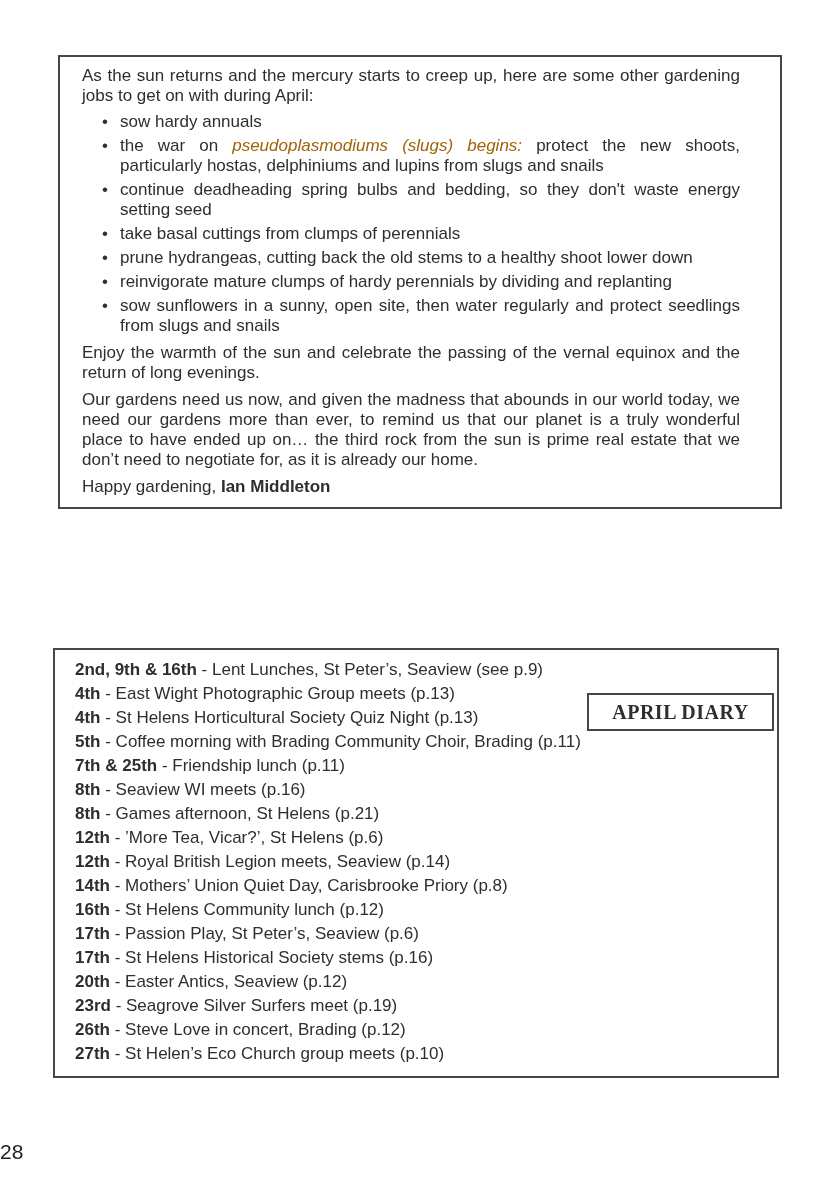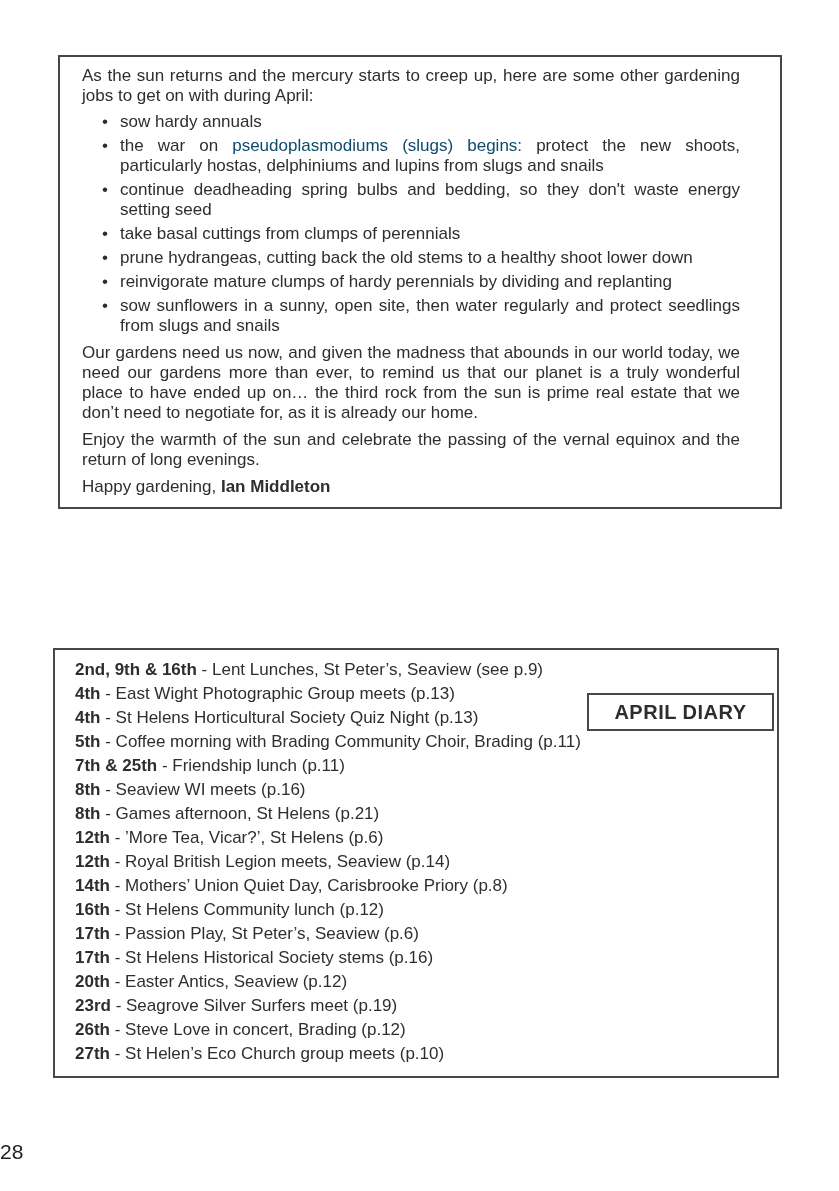--- a/index.html
+++ b/index.html
@@ -23,41 +23,42 @@
   .gardening-box p.intro{margin-top:0;}
   ul.bullets{margin:6px 0 0;padding:0 0 0 38px;list-style:none;}
   ul.bullets li{
     position:relative;margin:0 0 4px;text-align:justify;
   }
   ul.bullets li::before{
     content:"\2022";
     position:absolute;left:-18px;top:0;
     font-size:17px;
   }
-  .muted{color:#0c4a6e;}
+  .muted{color:#a16207;font-style:italic;}
   .signoff{margin-top:7px;}
   .bold{font-weight:700;}
   
   .diary-box{
     position:absolute;left:53px;top:648px;width:726px;
     box-sizing:border-box;
     border:2px solid #474747;
     padding:8px 12px 10px 20px;
     font-size:17px;line-height:24px;
   }
   .diary-row{white-space:nowrap;}
   .diary-row .date{font-weight:700;}
   .diary-badge{
     position:absolute;left:532px;top:43px;
     width:187px;height:38px;
     box-sizing:border-box;
     border:2px solid #474747;
     display:flex;align-items:center;justify-content:center;
     font-weight:700;font-size:20px;letter-spacing:.5px;
     background:#ffffff;
+    font-family:Liberation Serif, serif;
   }
   
   .page-number{
     position:absolute;left:0;top:1140px;width:100%;
     font-size:21px;color:#1d1d1d;
   }
 </style>
 </head>
 <body>
 
@@ -69,23 +70,23 @@
     <ul class="bullets">
         <li><span>sow hardy annuals</span></li>
         <li><span>the war on </span><span class="muted">pseudoplasmodiums (slugs) begins: </span><span>protect the new shoots, particularly hostas, delphiniums and lupins from slugs and snails</span></li>
         <li><span>continue deadheading spring bulbs and bedding, so they don't waste energy setting seed</span></li>
         <li><span>take basal cuttings from clumps of perennials</span></li>
         <li><span>prune hydrangeas, cutting back the old stems to a healthy shoot lower down</span></li>
         <li><span>reinvigorate mature clumps of hardy perennials by dividing and replanting</span></li>
         <li><span>sow sunflowers in a sunny, open site, then water regularly and protect seedlings from slugs and snails</span></li>
       </ul>
 
+    <p>Enjoy the warmth of the sun and celebrate the passing of the vernal equinox and the return of long evenings.</p>
+
     <p>Our gardens need us now, and given the madness that abounds in our world today, we need our gardens more than ever, to remind us that our planet is a truly wonderful place to have ended up on… the third rock from the sun is prime real estate that we don’t need to negotiate for, as it is already our home.</p>
-
-    <p>Enjoy the warmth of the sun and celebrate the passing of the vernal equinox and the return of long evenings.</p>
 
     <p class="signoff"><span>Happy gardening, </span><span class="bold">Ian Middleton</span></p>
   </div>
 
   <div class="diary-box">
     <div class="diary-badge">
       <span>APRIL DIARY</span>
     </div>
     <div>
         <div class="diary-row"><span class="date">2nd, 9th &amp; 16th</span><span> - Lent Lunches, St Peter’s, Seaview (see p.9)</span></div>

